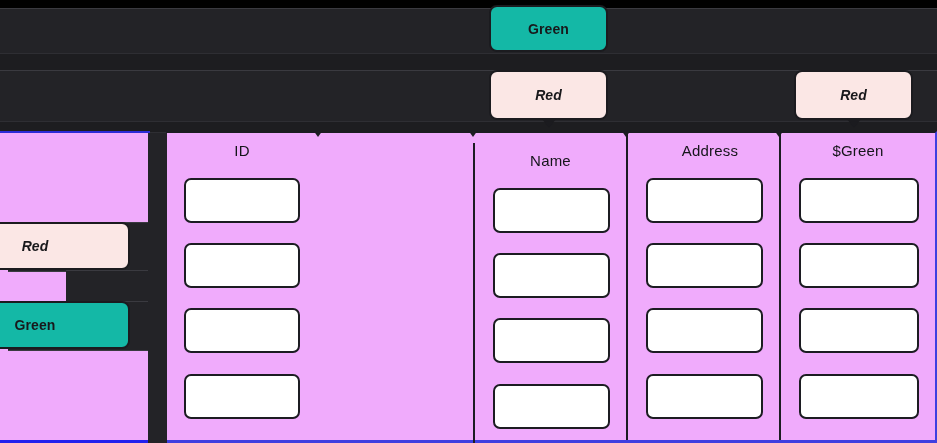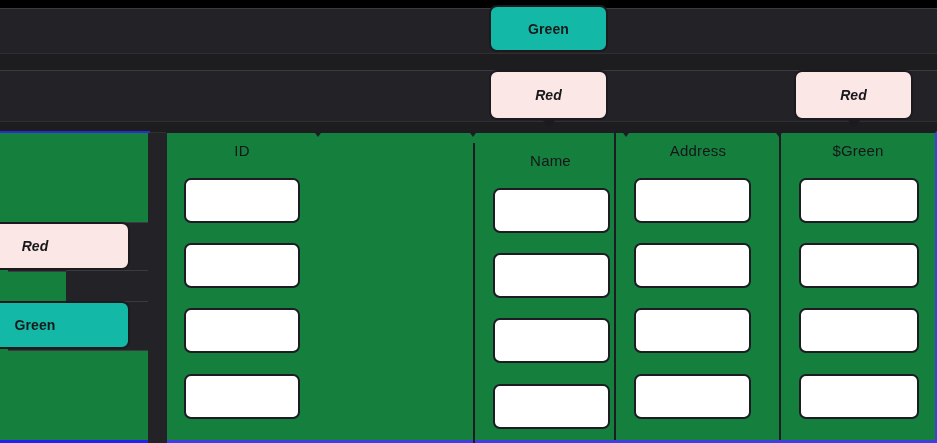--- a/index.html
+++ b/index.html
@@ -54,21 +54,21 @@
     border-left: 7px solid transparent;
     border-right: 7px solid transparent;
     border-top: 9px solid #1b1b1f;
     z-index: 7;
   }
 
   
   .panel {
     position: absolute;
     box-sizing: border-box;
-    background: #15803d;
+    background: #f0abfc;
     z-index: 3;
   }
   .panel.left {
     border-top: 2px solid #2b2bd6;
     border-bottom: 3px solid #2222ee;
   }
   .panel.table {
     border-top: 2px solid #1c1c22;
     border-right: 2px solid #3f3fe0;
     border-bottom: 3px solid #3f3fe0;
@@ -148,21 +148,21 @@
         <div class="cell" style="left: 18px; top: 175px; width: 116px; height: 45px;"></div>
         <div class="cell" style="left: 18px; top: 241px; width: 116px; height: 45px;"></div>
       </div>
       <div class="col" style="left: 307px; width: 153px; margin-top: 10px;">
         <div class="col-head">Name</div>
         <div class="cell" style="left: 18px; top: 45px; width: 117px; height: 45px;"></div>
         <div class="cell" style="left: 18px; top: 110px; width: 117px; height: 45px;"></div>
         <div class="cell" style="left: 18px; top: 175px; width: 117px; height: 45px;"></div>
         <div class="cell" style="left: 18px; top: 241px; width: 117px; height: 45px;"></div>
       </div>
-      <div class="col" style="left: 448px; width: 166px;">
+      <div class="col" style="left: 460px; width: 166px;">
         <div class="col-head">Address</div>
         <div class="cell" style="left: 18px; top: 45px; width: 117px; height: 45px;"></div>
         <div class="cell" style="left: 18px; top: 110px; width: 117px; height: 45px;"></div>
         <div class="cell" style="left: 18px; top: 175px; width: 117px; height: 45px;"></div>
         <div class="cell" style="left: 18px; top: 241px; width: 117px; height: 45px;"></div>
       </div>
       <div class="col" style="left: 613px; width: 156px;">
         <div class="col-head">$Green</div>
         <div class="cell" style="left: 18px; top: 45px; width: 120px; height: 45px;"></div>
         <div class="cell" style="left: 18px; top: 110px; width: 120px; height: 45px;"></div>

